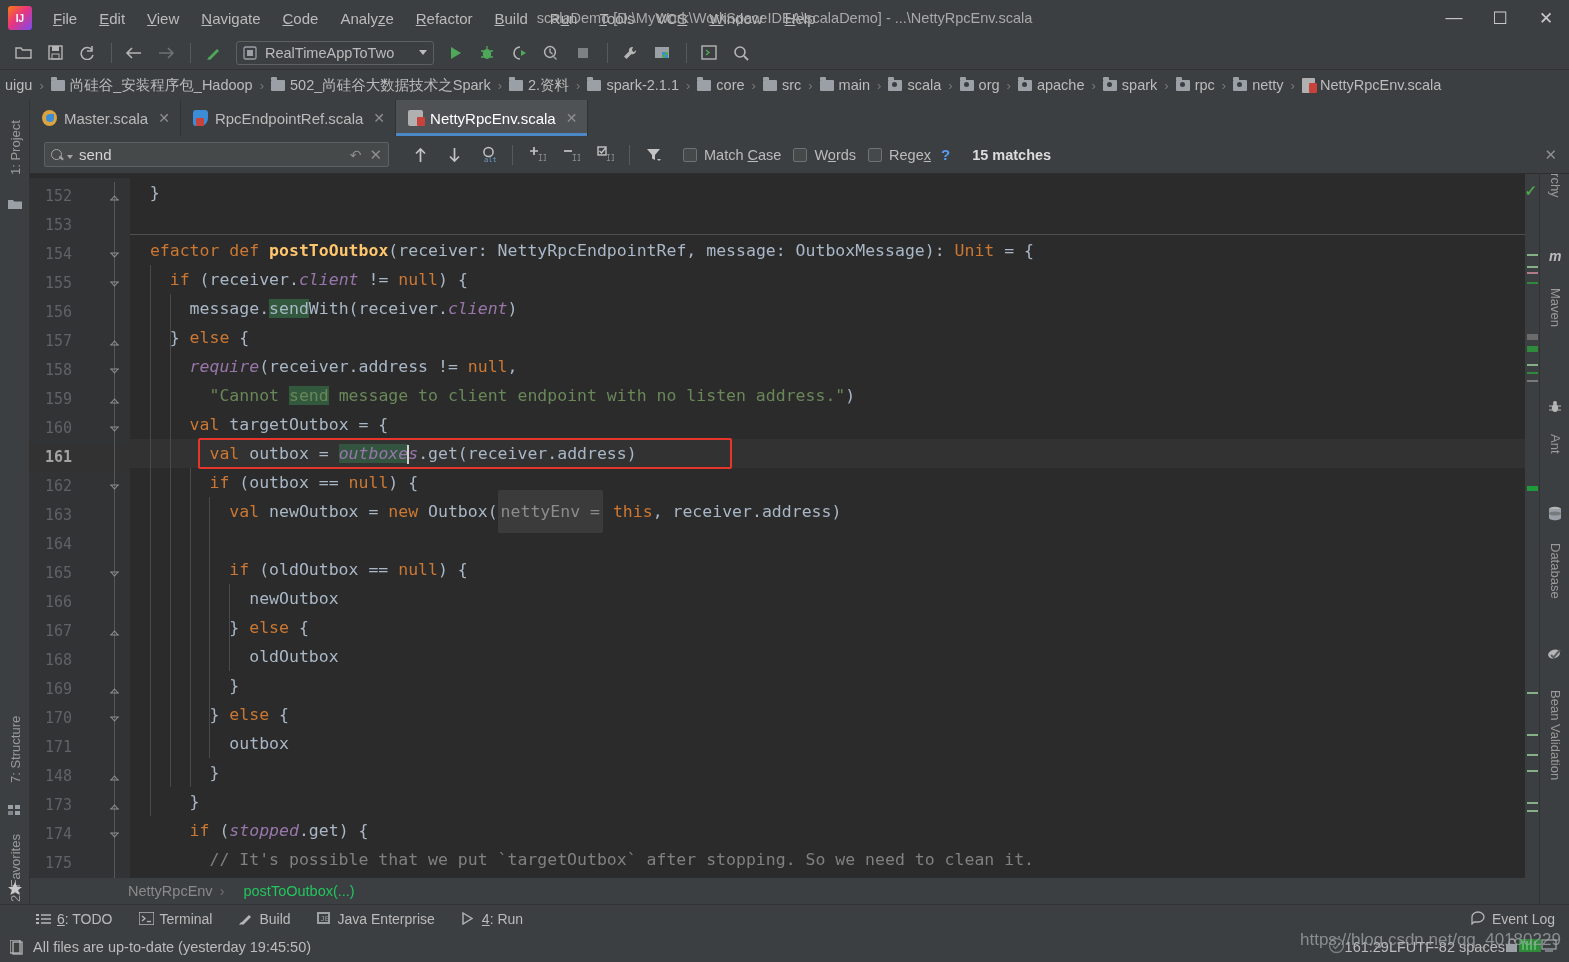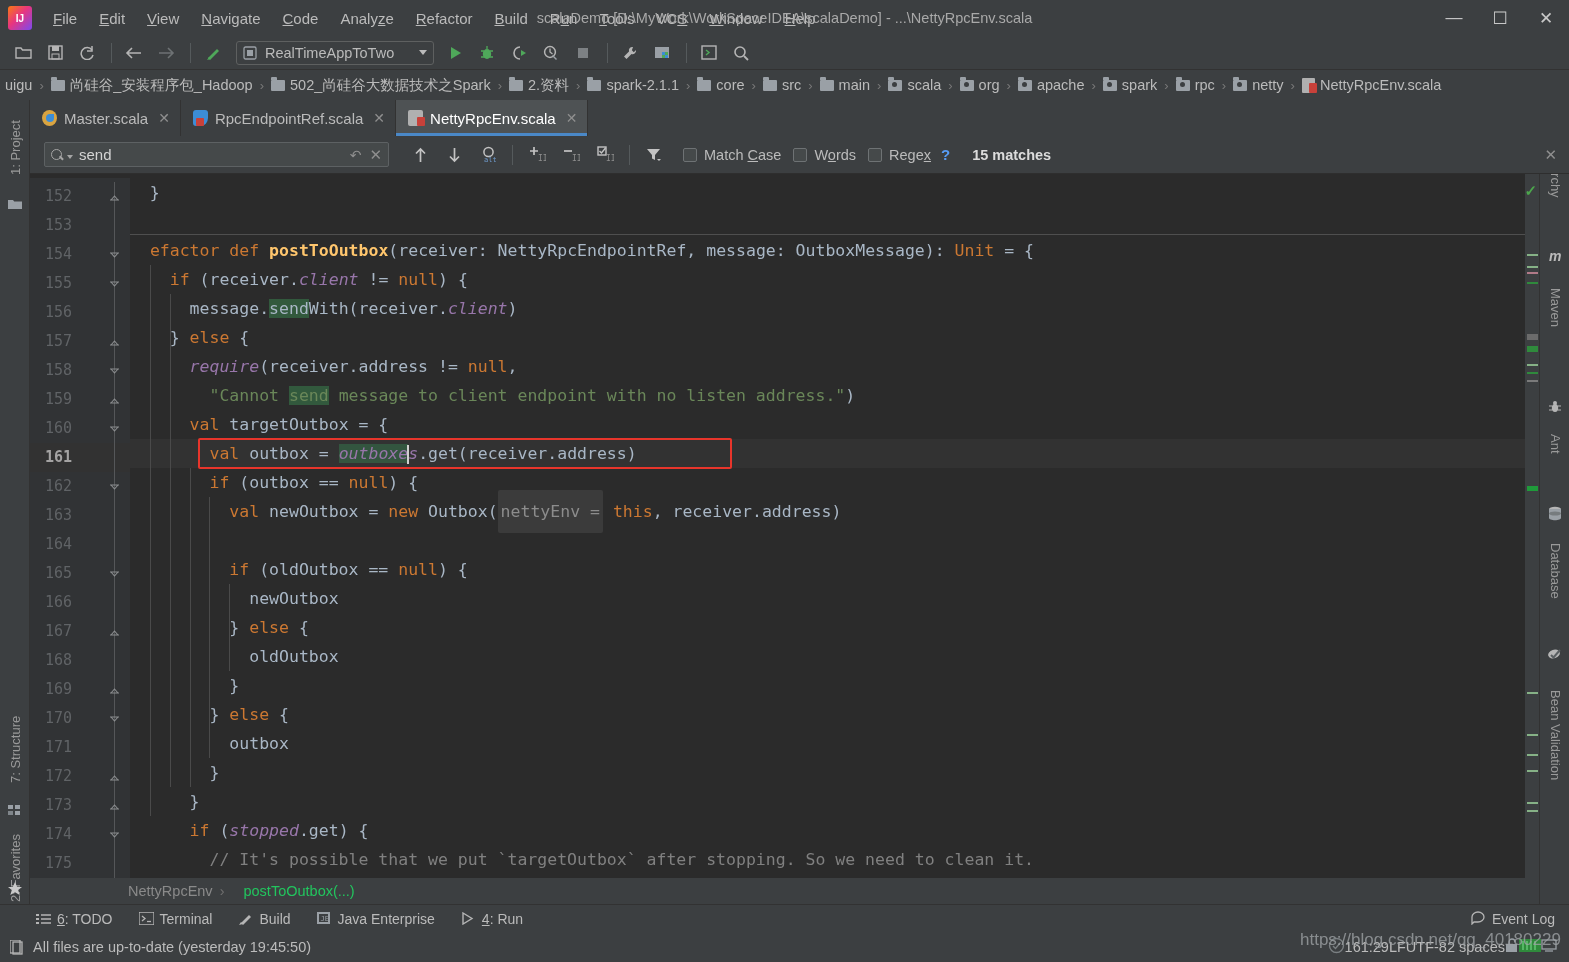--- a/index.html
+++ b/index.html
@@ -722,21 +722,21 @@
         <div class="ln" style="top: 468px; line-height: 29px;">168</div>
         <div class="ln" style="top: 497px; line-height: 29px;">169</div>
         <div class="fold" style="top: 505px;"><svg width="13" height="13">
             <path d="M2 9h9M3 9l3.5-4L10 9" fill="none" stroke="#8b8d8f" stroke-width="1.1"></path>
           </svg></div>
         <div class="ln" style="top: 526px; line-height: 29px;">170</div>
         <div class="fold" style="top: 534px;"><svg width="13" height="13">
             <path d="M2 4h9M3 4l3.5 4L10 4" fill="none" stroke="#8b8d8f" stroke-width="1.1"></path>
           </svg></div>
         <div class="ln" style="top: 555px; line-height: 29px;">171</div>
-        <div class="ln" style="top: 584px; line-height: 29px;">172</div>
+        <div class="ln" style="top: 584px; line-height: 29px;">148</div>
         <div class="fold" style="top: 592px;"><svg width="13" height="13">
             <path d="M2 9h9M3 9l3.5-4L10 9" fill="none" stroke="#8b8d8f" stroke-width="1.1"></path>
           </svg></div>
         <div class="ln" style="top: 613px; line-height: 29px;">173</div>
         <div class="fold" style="top: 621px;"><svg width="13" height="13">
             <path d="M2 9h9M3 9l3.5-4L10 9" fill="none" stroke="#8b8d8f" stroke-width="1.1"></path>
           </svg></div>
         <div class="ln" style="top: 642px; line-height: 29px;">174</div>
         <div class="fold" style="top: 650px;"><svg width="13" height="13">
             <path d="M2 4h9M3 4l3.5 4L10 4" fill="none" stroke="#8b8d8f" stroke-width="1.1"></path>

